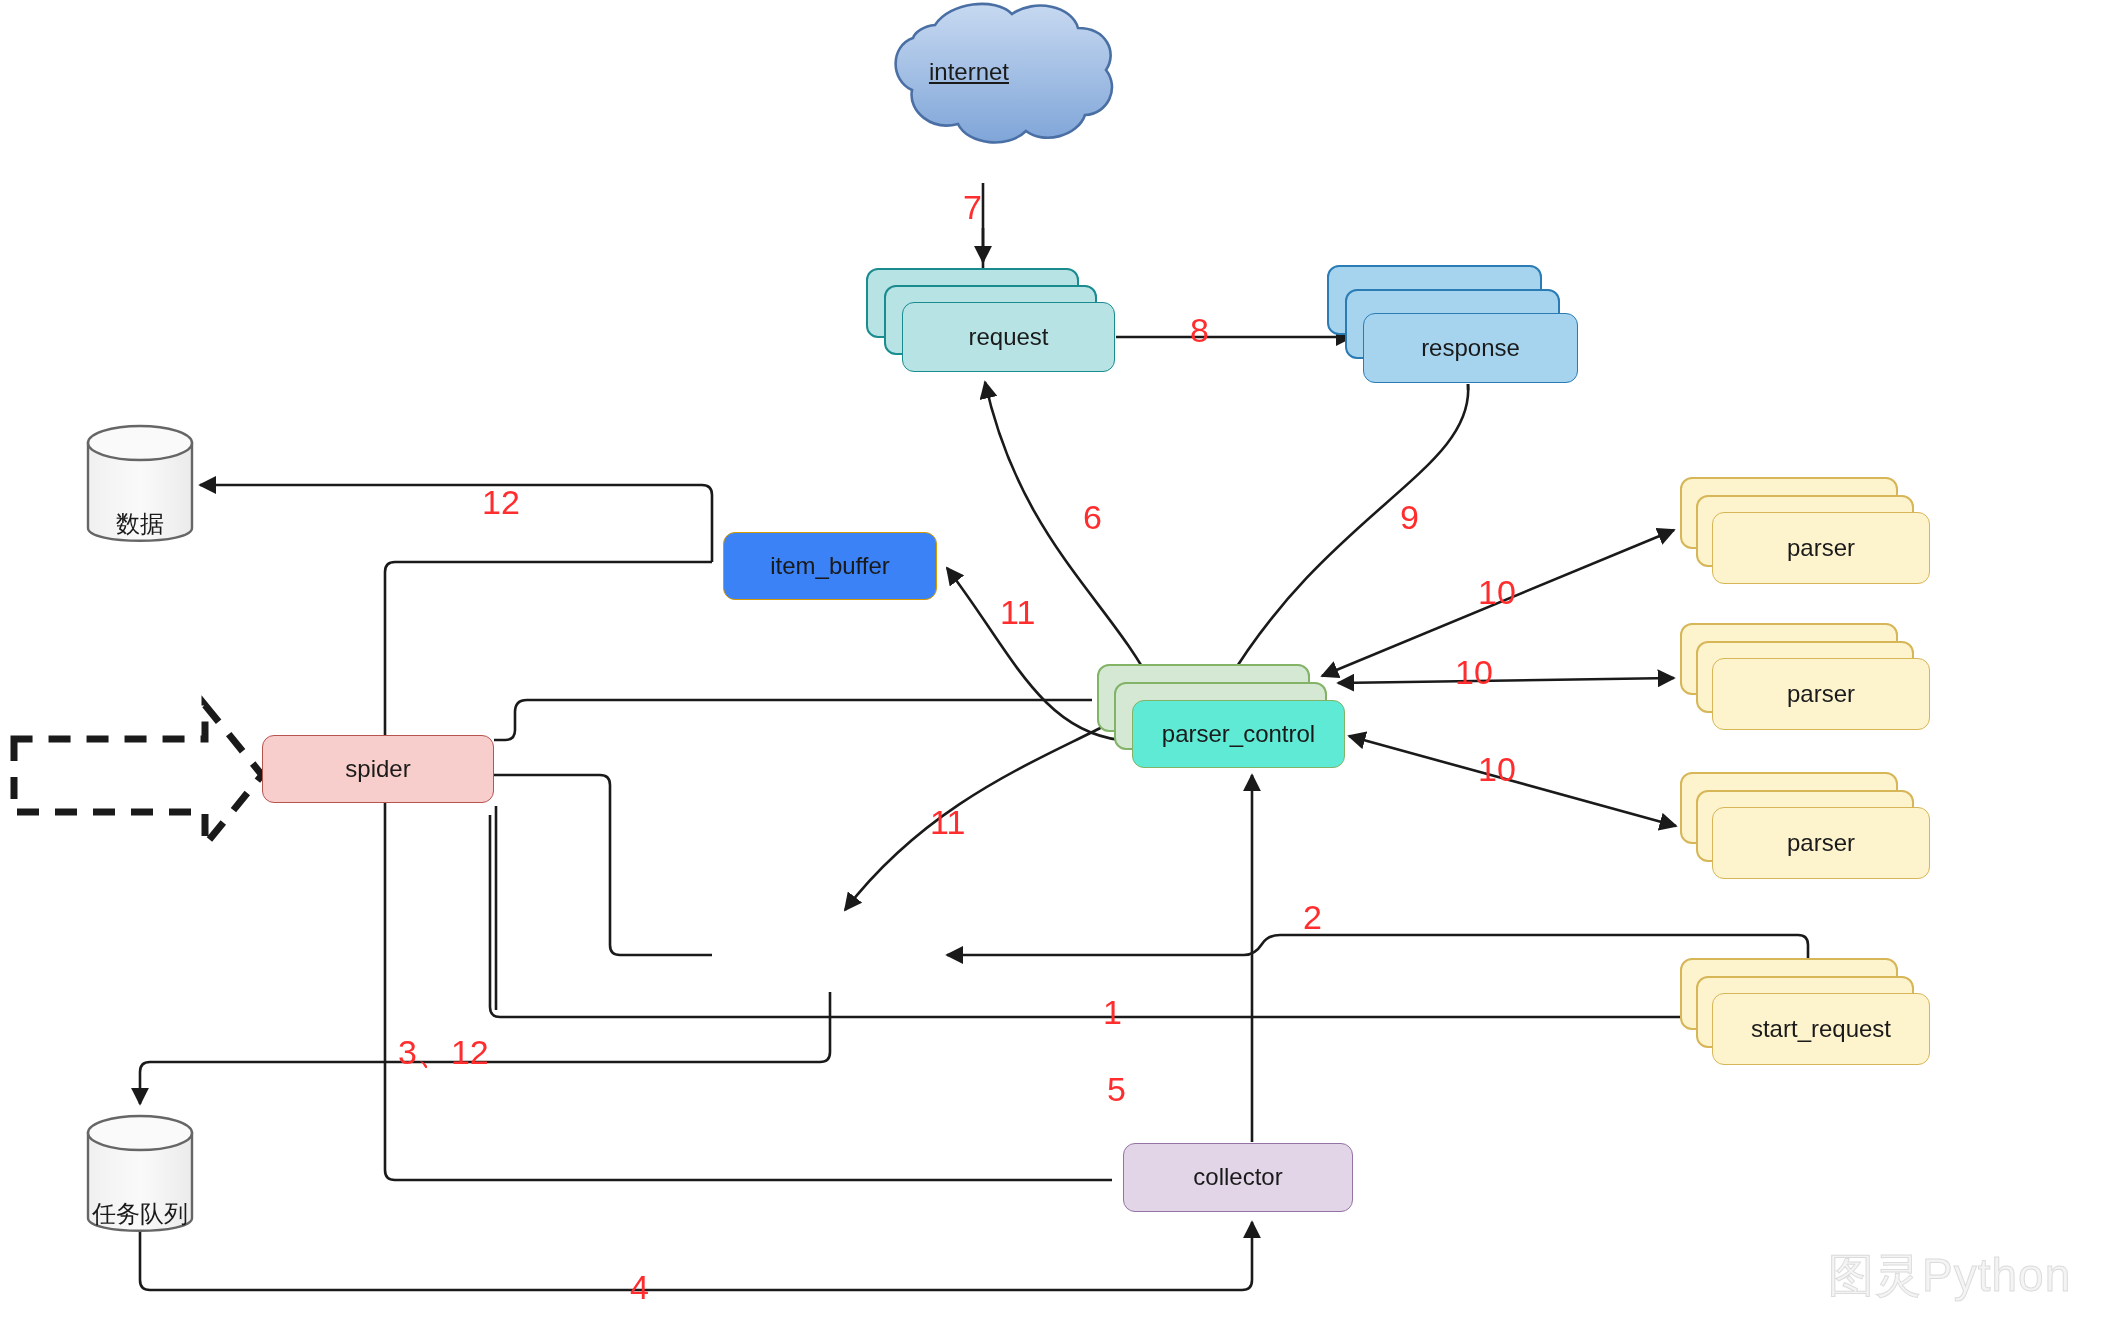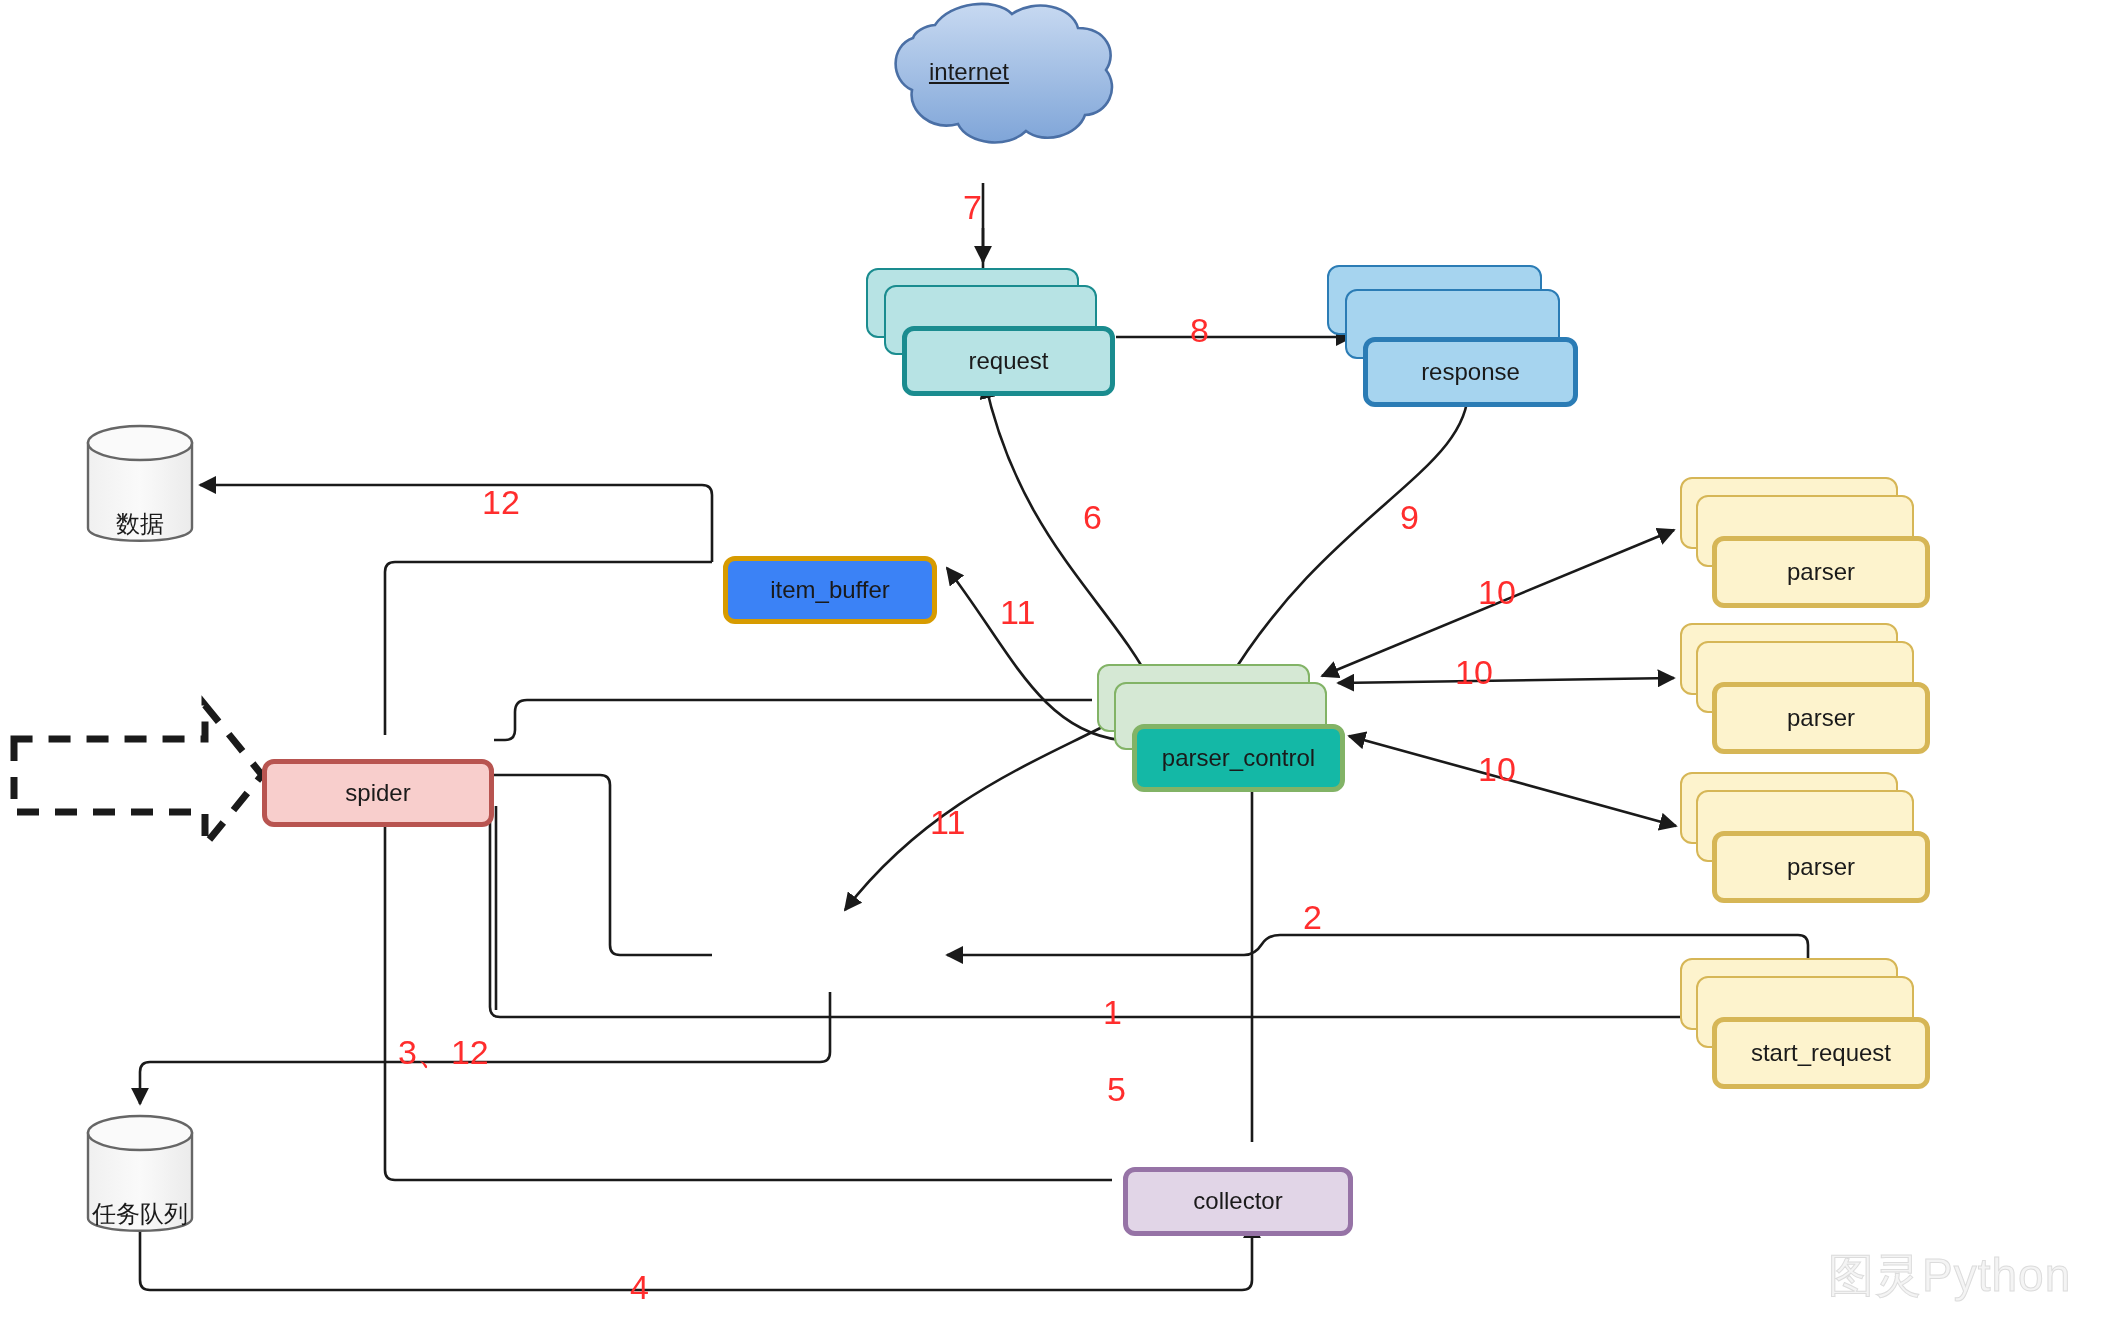--- a/index.html
+++ b/index.html
@@ -25,26 +25,25 @@
     height: 1332px;
     pointer-events: none;
   }
   .node {
     position: absolute;
     box-sizing: border-box;
     display: flex;
     align-items: center;
     justify-content: center;
     border-radius: 12px;
-    border: 5px solid #f97316;
+    border: 1px solid #f97316;
     font-size: 24px;
     color: #1a1a1a;
     text-align: center;
     line-height: 1.2;
-    margin-top: 24px;
   }
   .stack-layer {
     position: absolute;
     box-sizing: border-box;
     border-radius: 12px;
     border: 2px solid #333;
   }
   .cyl-label {
     position: absolute;
     width: 100%;
@@ -193,21 +192,21 @@
     <div class="stack-layer" style="left:1327px; top:265px; width:215px; height:70px; background:#a6d4ef; border-color:#2b7cb5;"></div>
     <div class="stack-layer" style="left:1345px; top:289px; width:215px; height:70px; background:#a6d4ef; border-color:#2b7cb5;"></div>
     <div class="node" style="left:1363px; top:313px; width:215px; height:70px; background:#a6d4ef; border-color:#2b7cb5;">
       <span>response</span>
     </div>
   </div>
 
   <div>
     <div class="stack-layer" style="left:1097px; top:664px; width:213px; height:68px; background:#d5e8d4; border-color:#82b366;"></div>
     <div class="stack-layer" style="left:1114px; top:682px; width:213px; height:68px; background:#d5e8d4; border-color:#82b366;"></div>
-    <div class="node" style="left:1132px; top:700px; width:213px; height:68px; background:#14b8a6; border-color:#82b366;">
+    <div class="node" style="left:1132px; top:700px; width:213px; height:68px; background:#5eead4; border-color:#82b366;">
       <span>parser_control</span>
     </div>
   </div>
 
   <div>
     <div class="stack-layer" style="left:1680px; top:477px; width:218px; height:72px; background:#fdf3cd; border-color:#d6b656;"></div>
     <div class="stack-layer" style="left:1696px; top:495px; width:218px; height:72px; background:#fdf3cd; border-color:#d6b656;"></div>
     <div class="node" style="left:1712px; top:512px; width:218px; height:72px; background:#fdf3cd; border-color:#d6b656;">
       <span>parser</span>
     </div>

